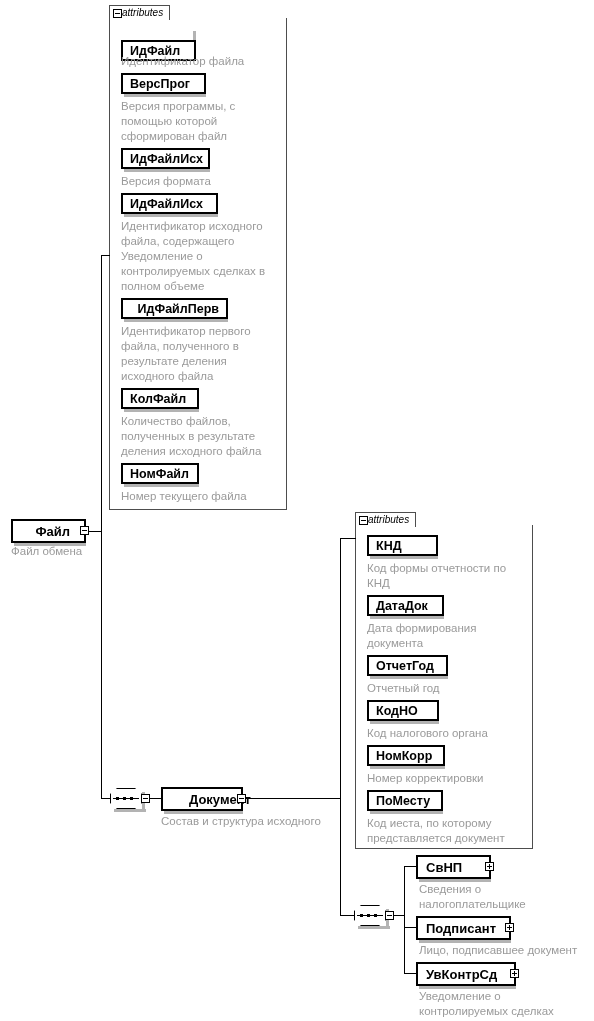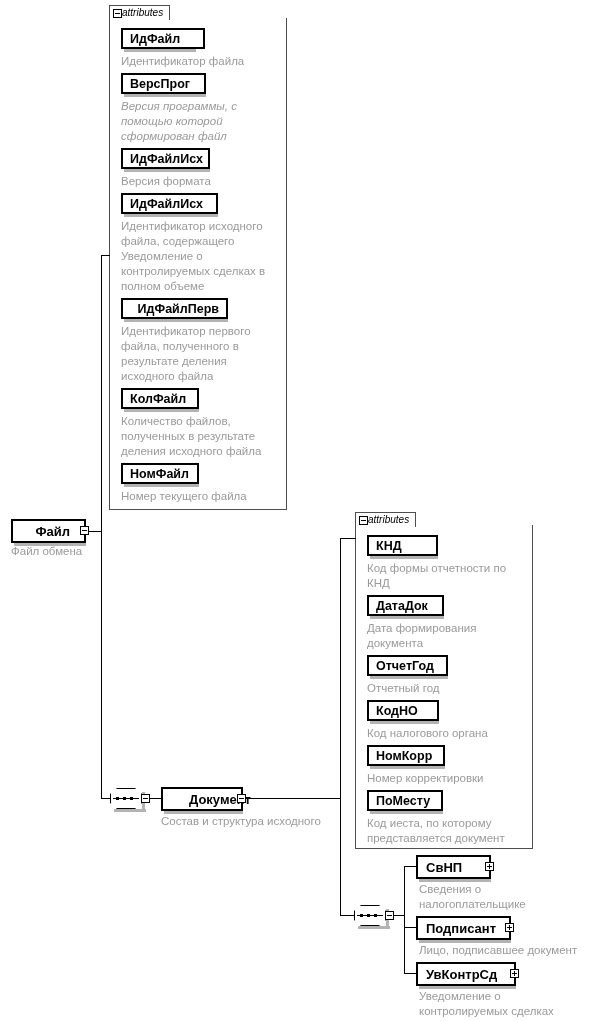--- a/index.html
+++ b/index.html
@@ -220,31 +220,31 @@
   <div class="panel-body"></div>
   <div class="panel-tab-under" style="left:1px; width:78px;"></div>
   <div class="panel-tab">
     <span class="expander"></span>
     <span class="tab-label">attributes</span>
   </div>
 </div>
 
 <div class="shadow" style="left:124px; top:49px; width:72px; height:3px;"></div>
 <div class="shadow" style="left:193px; top:31px; width:3px; height:21px;"></div>
-<div class="attr-box" style="left:121px; top:28px; width:84px;text-align:right;">
+<div class="attr-box" style="left:121px; top:40px; width:75px;text-align:right;">
   <span>ИдФайл</span>
 </div>
 <div class="doc" style="left:121px; top:54px; width:172px;">Идентификатор файла</div>
 
 <div class="shadow" style="left:124px; top:94px; width:82px; height:3px;"></div>
 <div class="shadow" style="left:203px; top:76px; width:3px; height:21px;"></div>
 <div class="attr-box" style="left:121px; top:73px; width:85px;">
   <span>ВерсПрог</span>
 </div>
-<div class="doc" style="left:121px; top:99px; width:166px;font-style:italic;">Версия программы, с
+<div class="doc" style="left:121px; top:99px; width:166px;">Версия программы, с
 помощью которой
 сформирован файл</div>
 
 <div class="shadow" style="left:124px; top:169px; width:86px; height:3px;"></div>
 <div class="shadow" style="left:207px; top:151px; width:3px; height:21px;"></div>
 <div class="attr-box" style="left:121px; top:148px; width:89px;">
   <span>ИдФайлИсх</span>
 </div>
 <div class="doc" style="left:121px; top:174px; width:166px;">Версия формата</div>
 

